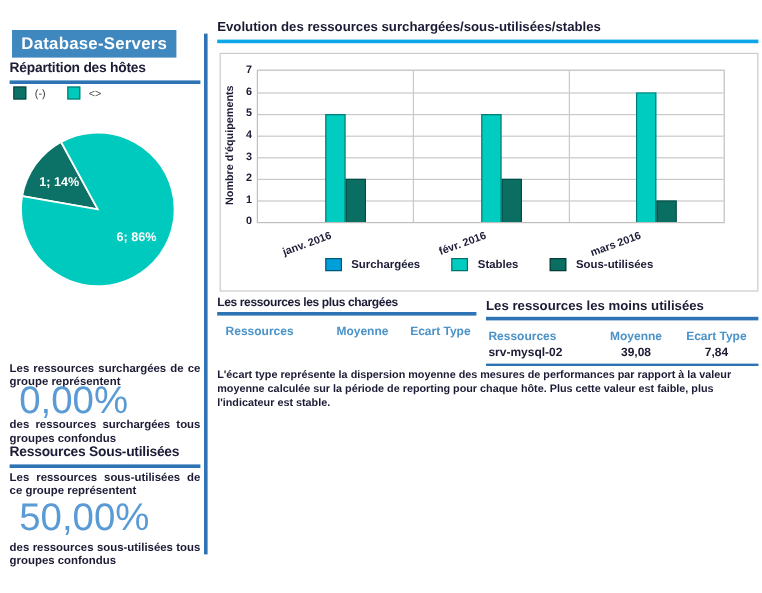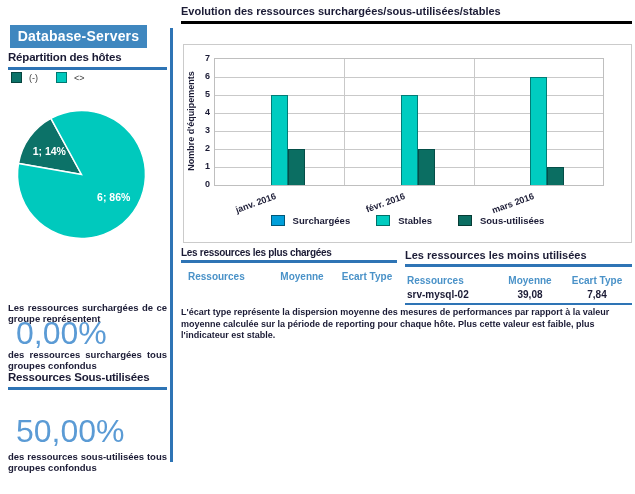--- a/index.html
+++ b/index.html
@@ -21,22 +21,22 @@
   .plg-swatch{width:11px;height:11px;border:1px solid rgba(0,0,0,.4);box-sizing:border-box;}
   .plg-label{font-size:9px;color:#3a3a3a;}
   #pie-svg{left:13px;top:106px;}
   .side-par{left:8px;width:159px;font-size:9.5px;font-weight:bold;line-height:10.5px;
     text-align:justify;color:#1b1b35;}
   #ov-par1{top:303px;} #ov-par2{top:350px;} #uu-par1{top:394px;} #uu-par2{top:452px;}
   .big-val{left:16px;font-size:32px;line-height:30px;color:#5b9bd5;font-weight:normal;}
   #ov-val{top:318px;} #uu-val{top:416px;}
 
   
-  #chart-title{left:181px;top:5px;width:451px;font-size:11px;font-weight:bold;color:#1b1b35;
-    border-bottom:3px solid #000000;padding-bottom:4px;}
+  #chart-title{left:181px;top:17px;width:451px;font-size:11px;font-weight:bold;color:#1b1b35;
+    border-bottom:3px solid #0ea5e9;padding-bottom:4px;}
   #chart-frame{left:183px;top:44px;width:447px;height:197px;border:1px solid #cbcbcb;background:#fff;}
   #plot{position:absolute;left:30px;top:13px;width:388px;height:126px;border:1px solid #bfbfbf;background:#fff;}
   .gridline{position:absolute;left:0;right:0;height:1px;background:#c9c9c9;}
   .vsep{position:absolute;top:0;bottom:0;width:1px;background:#c9c9c9;}
   .bar{position:absolute;bottom:0;width:17px;box-sizing:border-box;border:1px solid rgba(0,45,45,.5);border-bottom:none;}
   .ytick{position:absolute;left:0;width:26px;text-align:right;font-size:9px;font-weight:bold;color:#1b1b35;}
   #y-title{position:absolute;left:2px;top:139px;width:126px;font-size:9px;font-weight:bold;color:#1b1b35;
     text-align:center;transform:rotate(-90deg);transform-origin:0 0;}
   .xlabel{position:absolute;top:146px;width:80px;text-align:right;font-size:9px;font-weight:bold;color:#1b1b35;
     transform:rotate(-20deg);transform-origin:100% 0;}
@@ -88,20 +88,21 @@
       <text x="-32.2" y="-19.7" text-anchor="middle" fill="#ffffff" font-size="10.5" font-weight="bold" font-family="&quot;Liberation Sans&quot;,sans-serif">1; 14%</text>
       <path d="M0,0 L-30.61,-56.21 A64,64 0 1 1 -63.03,-11.11 Z" fill="#00c9bd" stroke="#ffffff" stroke-width="1.5"></path>
       <text x="32.2" y="26.7" text-anchor="middle" fill="#ffffff" font-size="10.5" font-weight="bold" font-family="&quot;Liberation Sans&quot;,sans-serif">6; 86%</text>
     </svg>
 
   <div class="abs side-par" id="ov-par1">Les ressources surchargées de ce groupe représentent</div>
   <div class="abs big-val" id="ov-val">0,00%</div>
   <div class="abs side-par" id="ov-par2">des ressources surchargées tous groupes confondus</div>
 
   <div class="abs side-head" id="uu-head">Ressources Sous-utilisées</div>
+  <div class="abs side-par" id="uu-par1">Les ressources sous-utilisées de ce groupe représentent</div>
   <div class="abs big-val" id="uu-val">50,00%</div>
   <div class="abs side-par" id="uu-par2">des ressources sous-utilisées tous groupes confondus</div>
 
   <div class="abs" id="chart-title">Evolution des ressources surchargées/sous-utilisées/stables</div>
 
   <div class="abs" id="chart-frame">
     <div id="y-title">Nombre d'équipements</div>
     <div id="plot">
         <div class="gridline" style="top: 108px;"></div>
         <div class="gridline" style="top: 90px;"></div>

